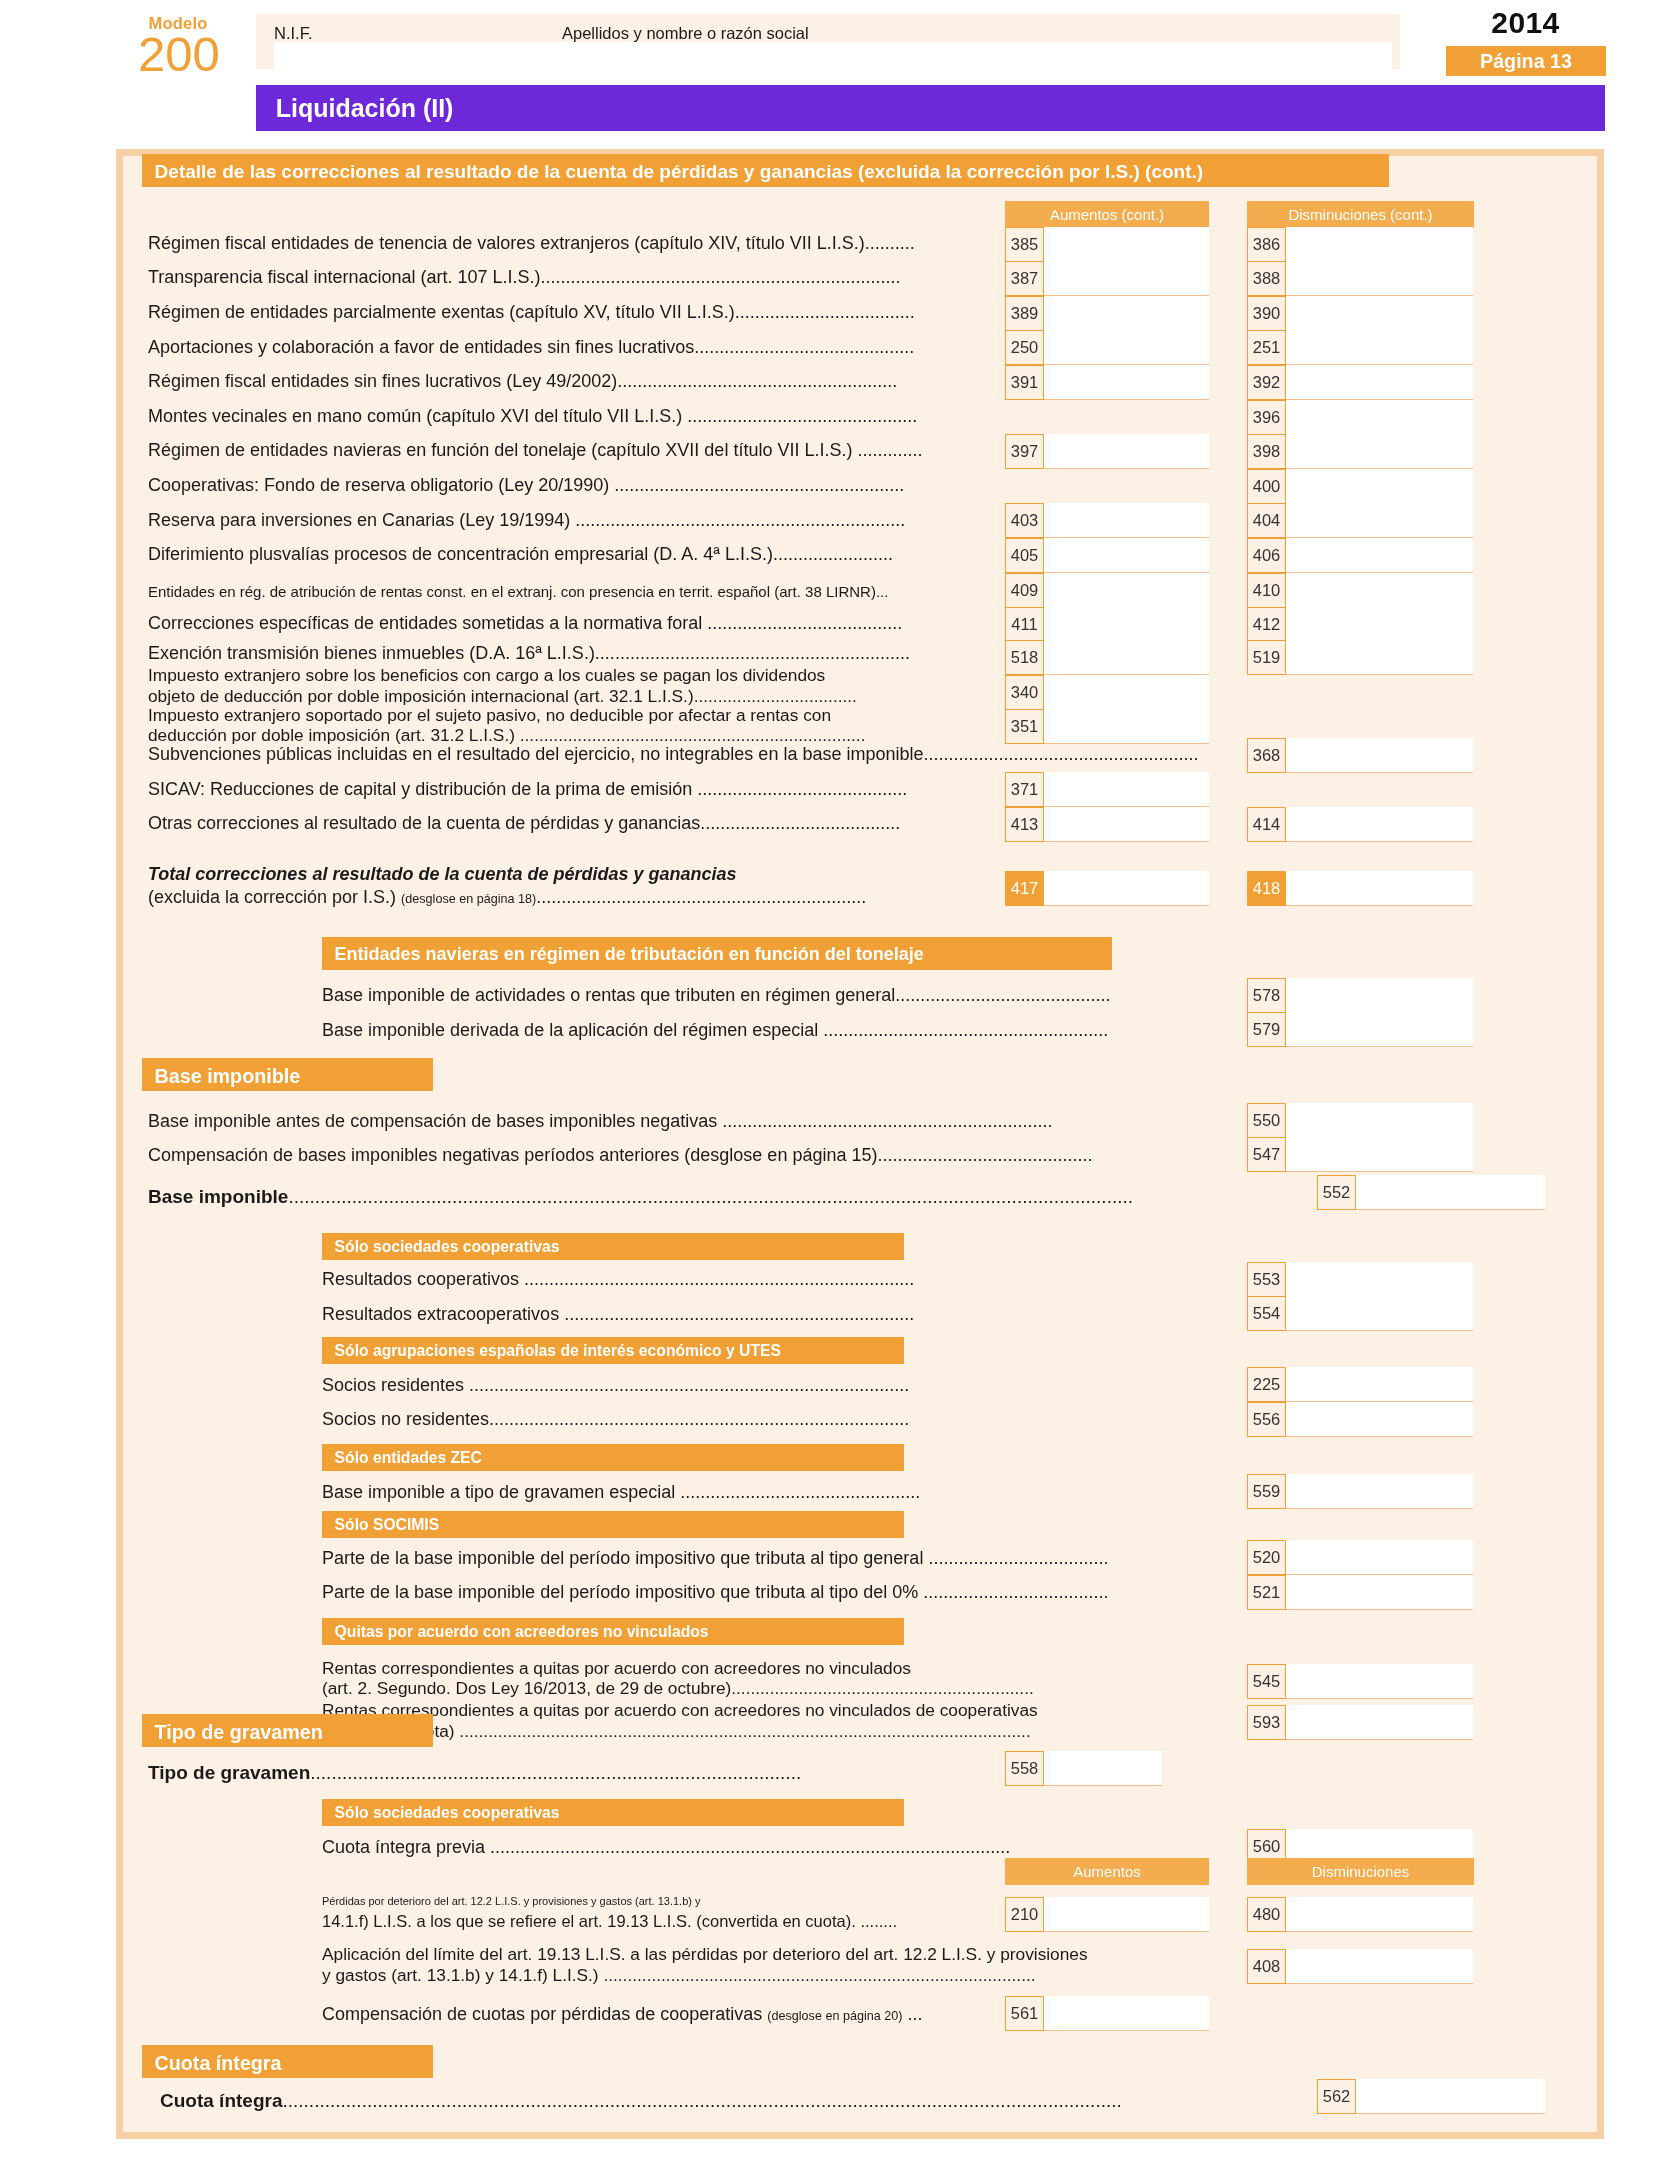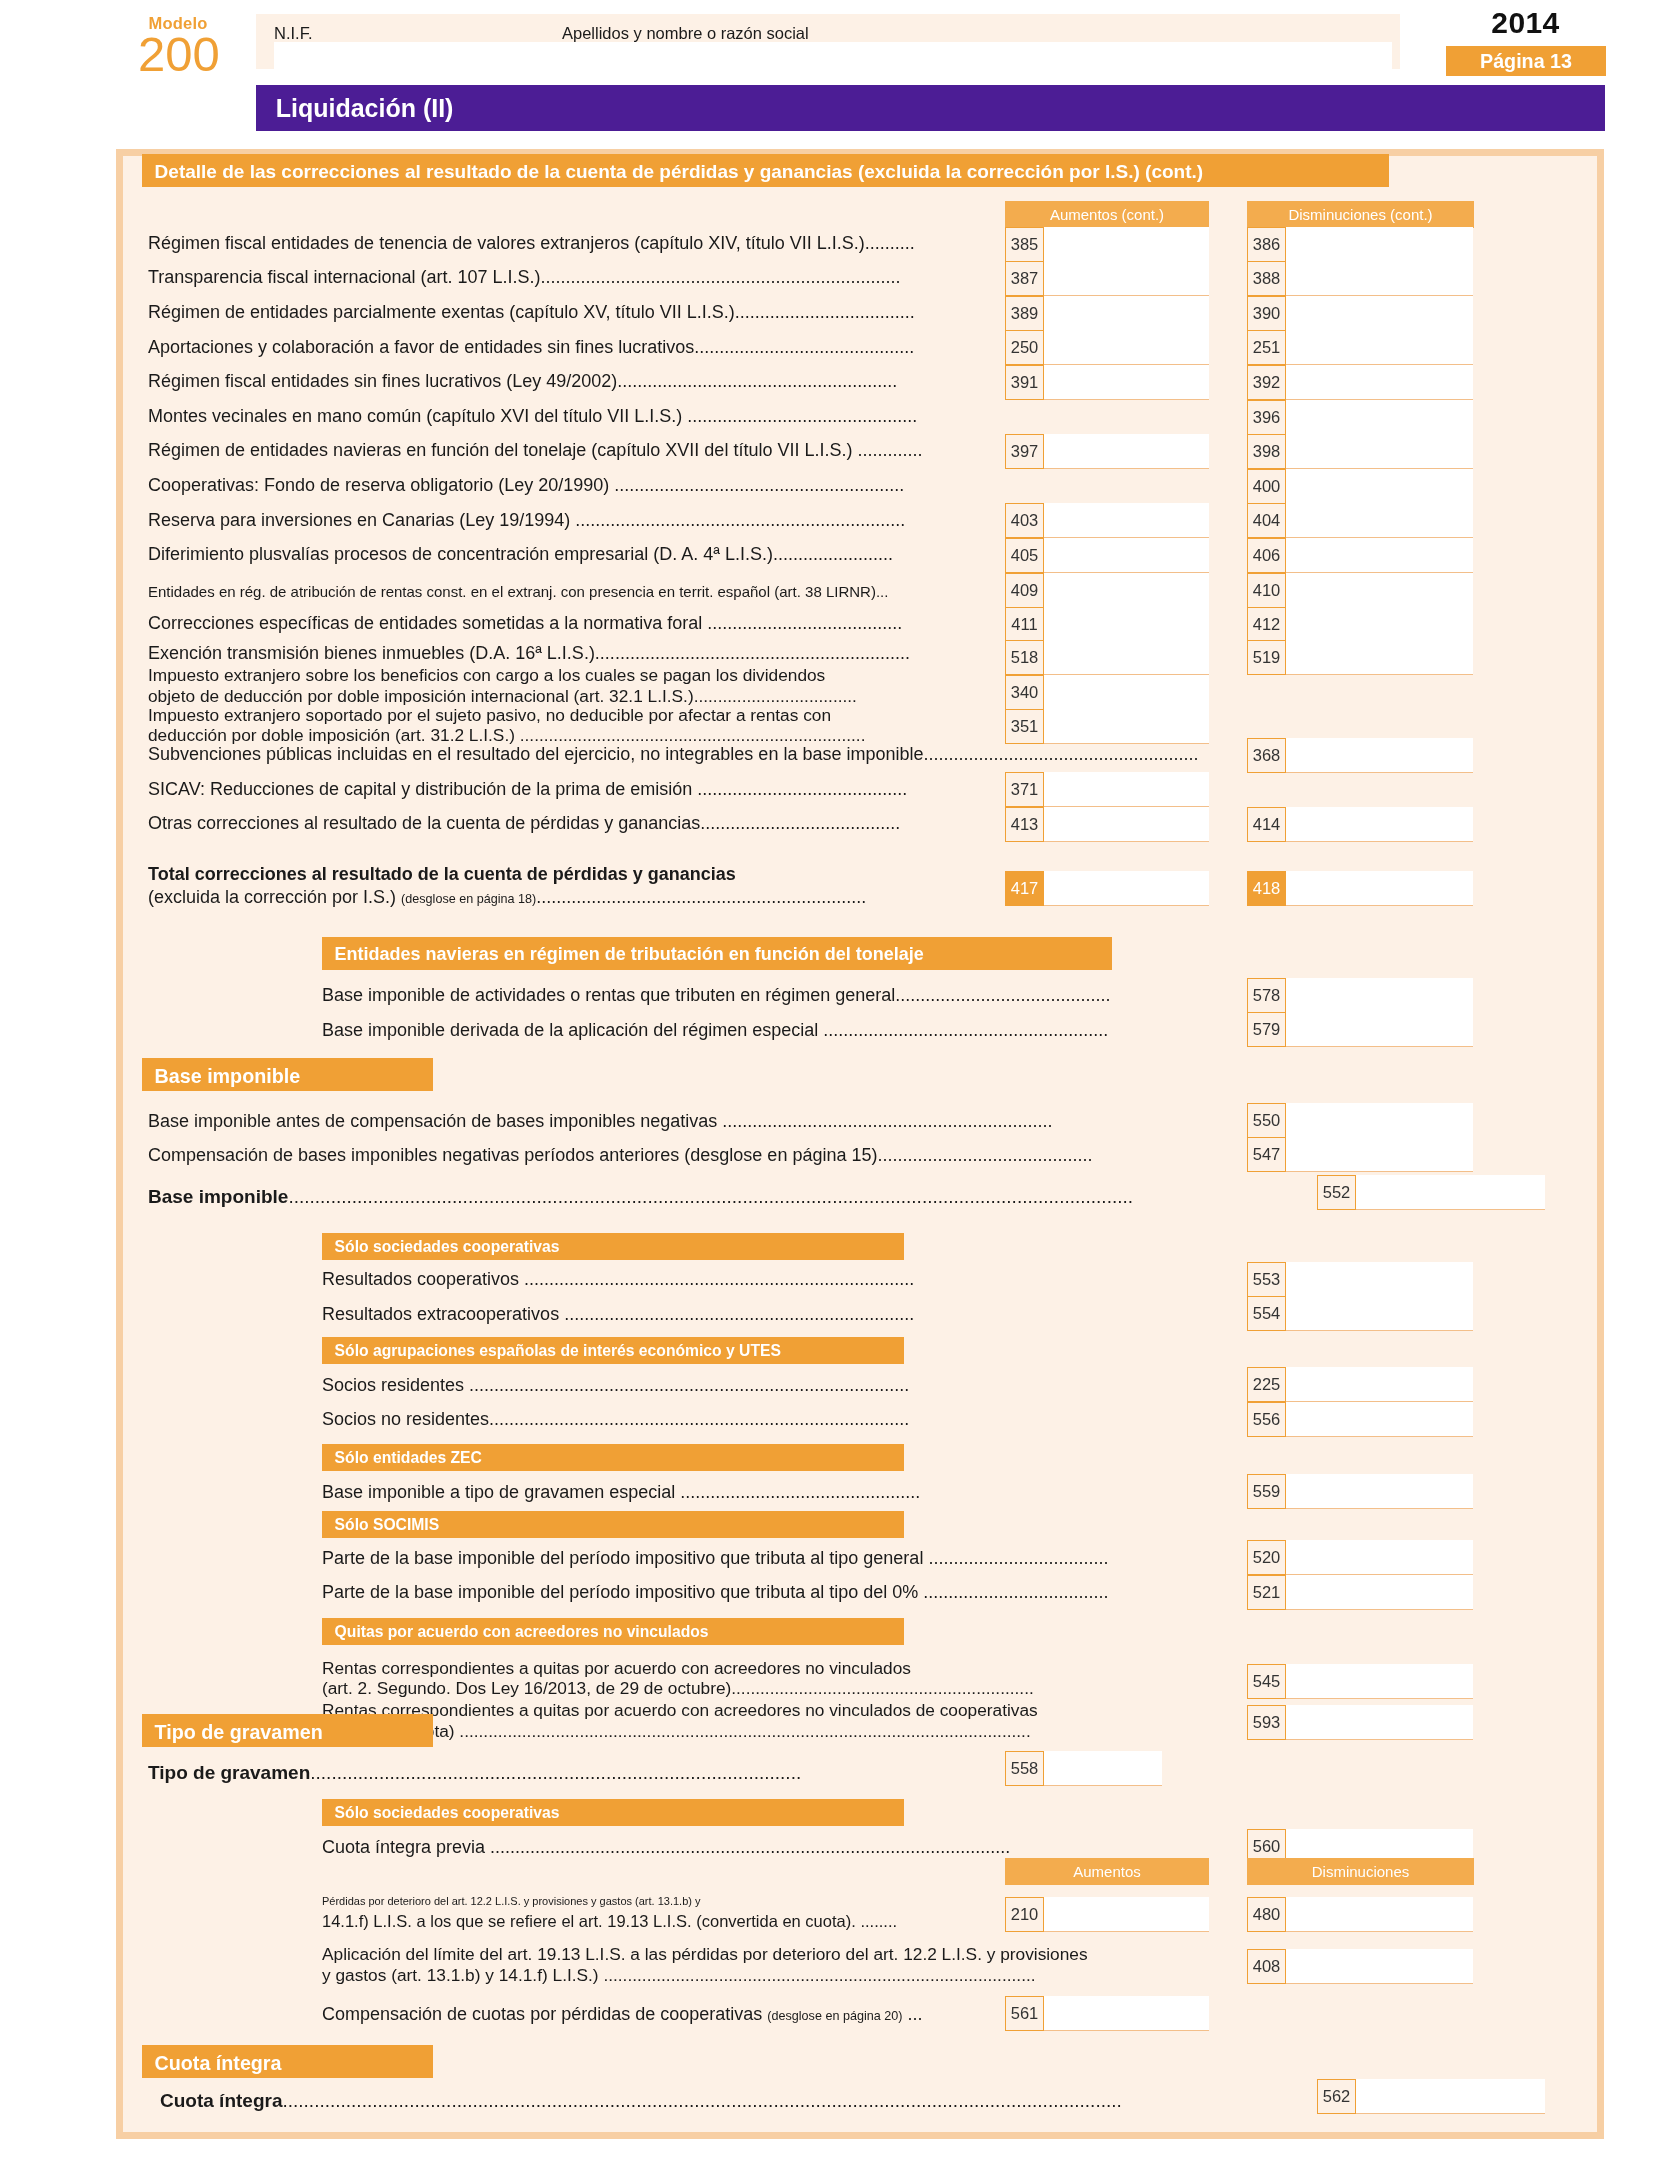--- a/index.html
+++ b/index.html
@@ -18,37 +18,37 @@
 
   .idbar{position:absolute;left:256px;top:14px;width:1144px;height:55px;background:#FDF1E6;}
   .idfield-label{position:absolute;font-size:16.5px;color:#1a1a1a;}
   .idfield-box{position:absolute;background:#ffffff;}
 
   .year{position:absolute;left:1447px;top:6.3px;width:157px;text-align:center;
     font-size:30px;font-weight:bold;color:#111;letter-spacing:0.4px;}
   .pagina{position:absolute;left:1446px;top:46px;width:160px;height:30px;background:#F0A035;
     color:#ffffff;font-size:19.7px;font-weight:bold;text-align:center;line-height:30px;}
 
-  .liqbar{position:absolute;left:256px;top:85px;width:1349px;height:46px;background:#4c1d95;}
+  .liqbar{position:absolute;left:256px;top:85px;width:1349px;height:46px;background:#6d28d9;}
   .liqbar span{position:absolute;left:19.7px;top:9.4px;font-size:25px;font-weight:bold;color:#fff;}
 
   
   .frame{position:absolute;left:116px;top:149px;width:1488px;height:1990px;
     background:#FDF1E6;border:7.9px solid #F7CFA4;box-sizing:border-box;}
 
   
   .secbar{position:absolute;height:33px;background:#F0A035;}
   .secbar span{position:absolute;left:12.6px;color:#ffffff;font-weight:bold;white-space:nowrap;}
 
   .colhdr{position:absolute;height:27px;background:#F3AC4E;color:#fff;
     font-size:15px;text-align:center;line-height:27px;}
 
   .rowlabel{position:absolute;font-size:18px;color:#1a1a1a;white-space:nowrap;line-height:20.4px;}
   .rowlabel.small{font-size:15px;}
-  .rowlabel.bold{font-weight:bold;}
+  .rowlabel.bold{font-weight:bold;font-style:italic;}
   .tiny{font-size:12.6px;}
 
   
   .cell{position:absolute;height:35px;}
   .cell .code{position:absolute;left:0;top:0;height:35px;width:39px;
     border:0.8px solid #F0A035;box-sizing:border-box;background:#FDF1E6;
     font-size:16.5px;color:#333;text-align:center;line-height:33px;}
   .cell .fld{position:absolute;top:0;height:35px;background:#ffffff;
     border-bottom:0.8px solid #F3BF8A;box-sizing:border-box;}
   .cell.total .code{background:#F0A035;color:#ffffff;border-color:#F0A035;}

